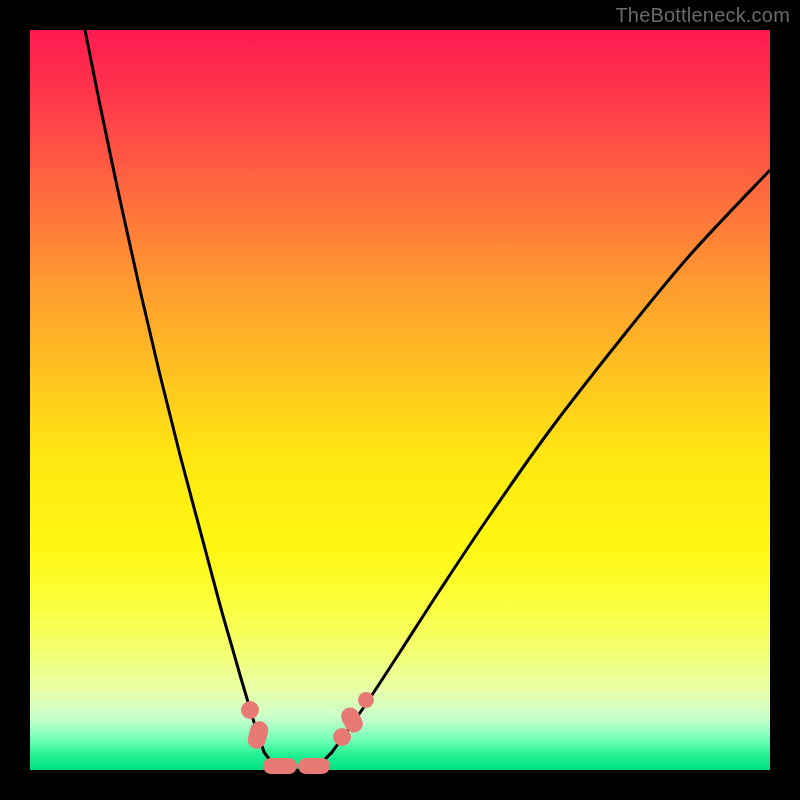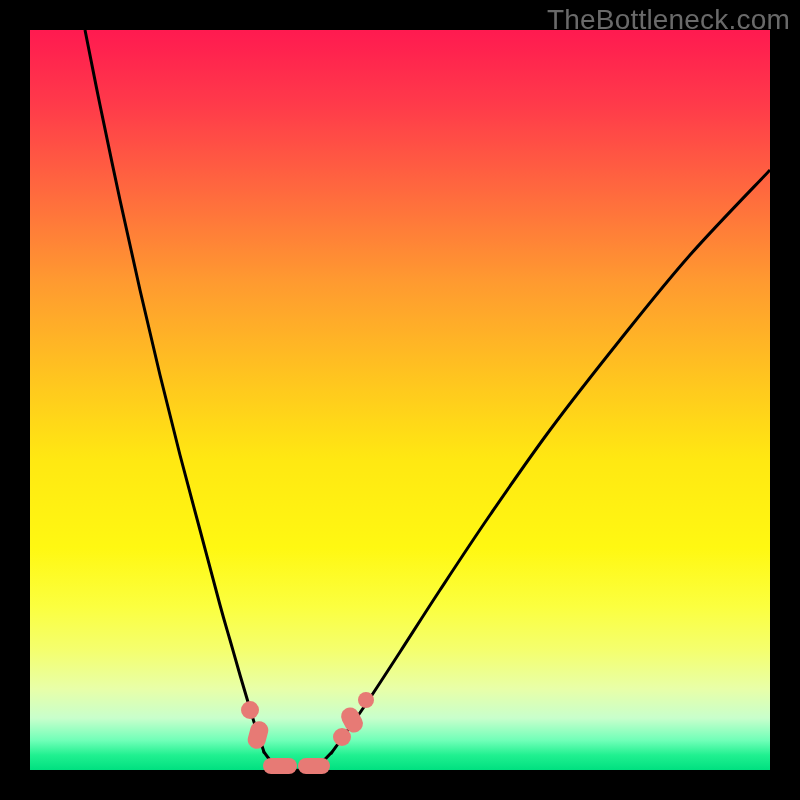--- a/index.html
+++ b/index.html
@@ -40,21 +40,21 @@
       #70ffb8 96%,
       #20f090 98%,
       #00e080 100%
     );
   }
   .watermark {
     position: absolute;
     top: 4px;
     right: 10px;
     color: #6a6a6a;
-    font-size: 28px;
+    font-size: 20px;
     letter-spacing: 0.2px;
   }
   svg.curve {
     position: absolute;
     left: 30px;
     top: 30px;
     width: 740px;
     height: 740px;
     overflow: visible;
   }

